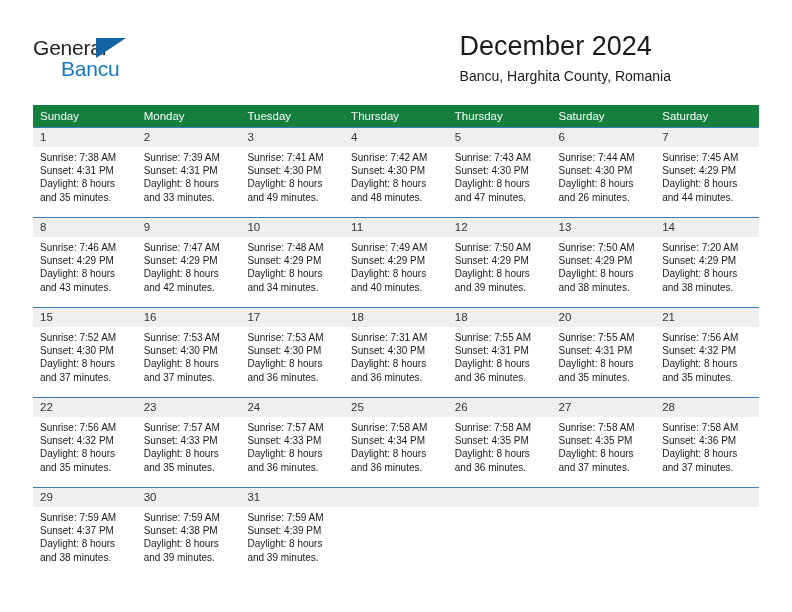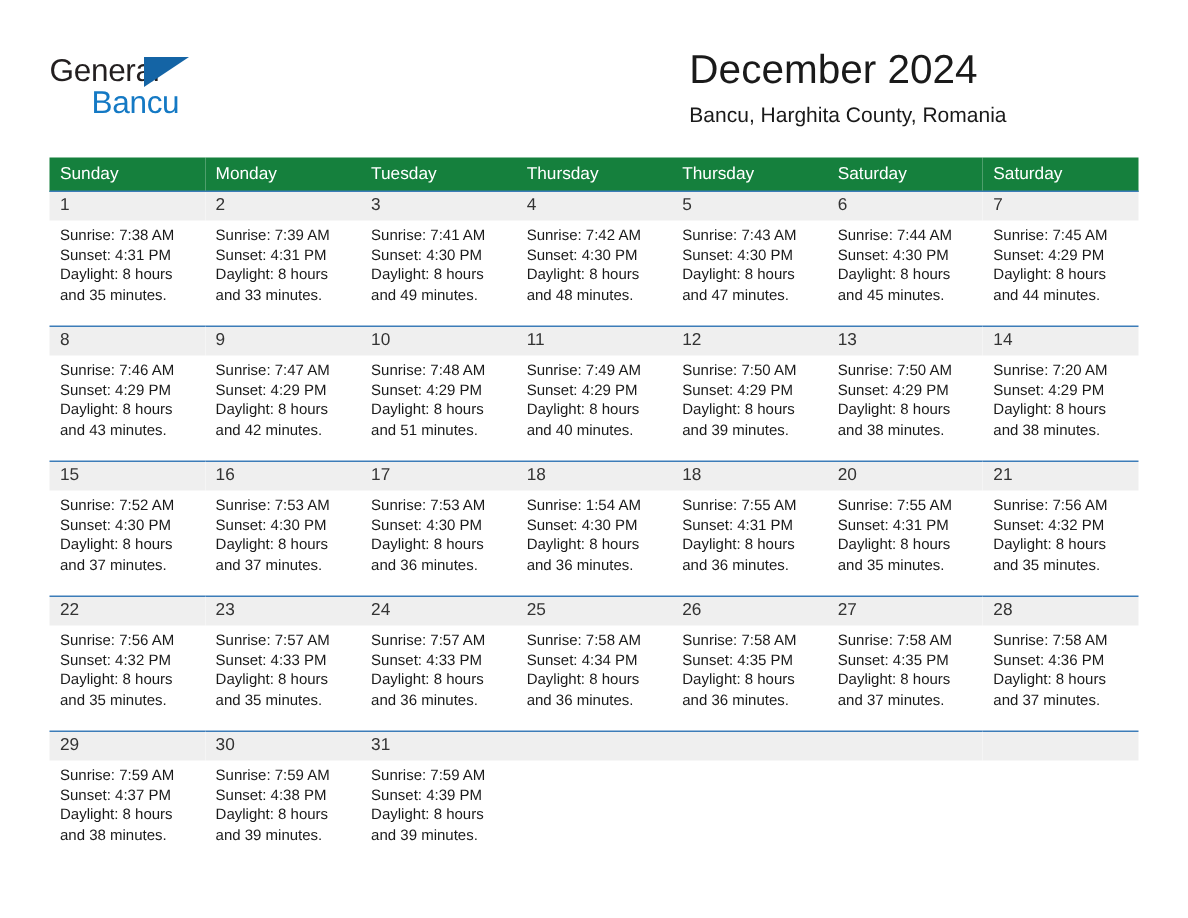--- a/index.html
+++ b/index.html
@@ -229,21 +229,21 @@
             <div>Daylight: 8 hours</div>
             <div>and 47 minutes.</div>
           </div>
         </td>
         <td>
           <div class="daynum">6</div>
           <div class="details">
             <div>Sunrise: 7:44 AM</div>
             <div>Sunset: 4:30 PM</div>
             <div>Daylight: 8 hours</div>
-            <div>and 45 minutes.</div>
+            <div>and 26 minutes.</div>
           </div>
         </td>
         <td>
           <div class="daynum">7</div>
           <div class="details">
             <div>Sunrise: 7:45 AM</div>
             <div>Sunset: 4:29 PM</div>
             <div>Daylight: 8 hours</div>
             <div>and 44 minutes.</div>
           </div>
@@ -268,21 +268,21 @@
             <div>Daylight: 8 hours</div>
             <div>and 42 minutes.</div>
           </div>
         </td>
         <td>
           <div class="daynum">10</div>
           <div class="details">
             <div>Sunrise: 7:48 AM</div>
             <div>Sunset: 4:29 PM</div>
             <div>Daylight: 8 hours</div>
-            <div>and 51 minutes.</div>
+            <div>and 34 minutes.</div>
           </div>
         </td>
         <td>
           <div class="daynum">11</div>
           <div class="details">
             <div>Sunrise: 7:49 AM</div>
             <div>Sunset: 4:29 PM</div>
             <div>Daylight: 8 hours</div>
             <div>and 40 minutes.</div>
           </div>
@@ -340,21 +340,21 @@
           <div class="details">
             <div>Sunrise: 7:53 AM</div>
             <div>Sunset: 4:30 PM</div>
             <div>Daylight: 8 hours</div>
             <div>and 36 minutes.</div>
           </div>
         </td>
         <td>
           <div class="daynum">18</div>
           <div class="details">
-            <div>Sunrise: 1:54 AM</div>
+            <div>Sunrise: 7:31 AM</div>
             <div>Sunset: 4:30 PM</div>
             <div>Daylight: 8 hours</div>
             <div>and 36 minutes.</div>
           </div>
         </td>
         <td>
           <div class="daynum">18</div>
           <div class="details">
             <div>Sunrise: 7:55 AM</div>
             <div>Sunset: 4:31 PM</div>

